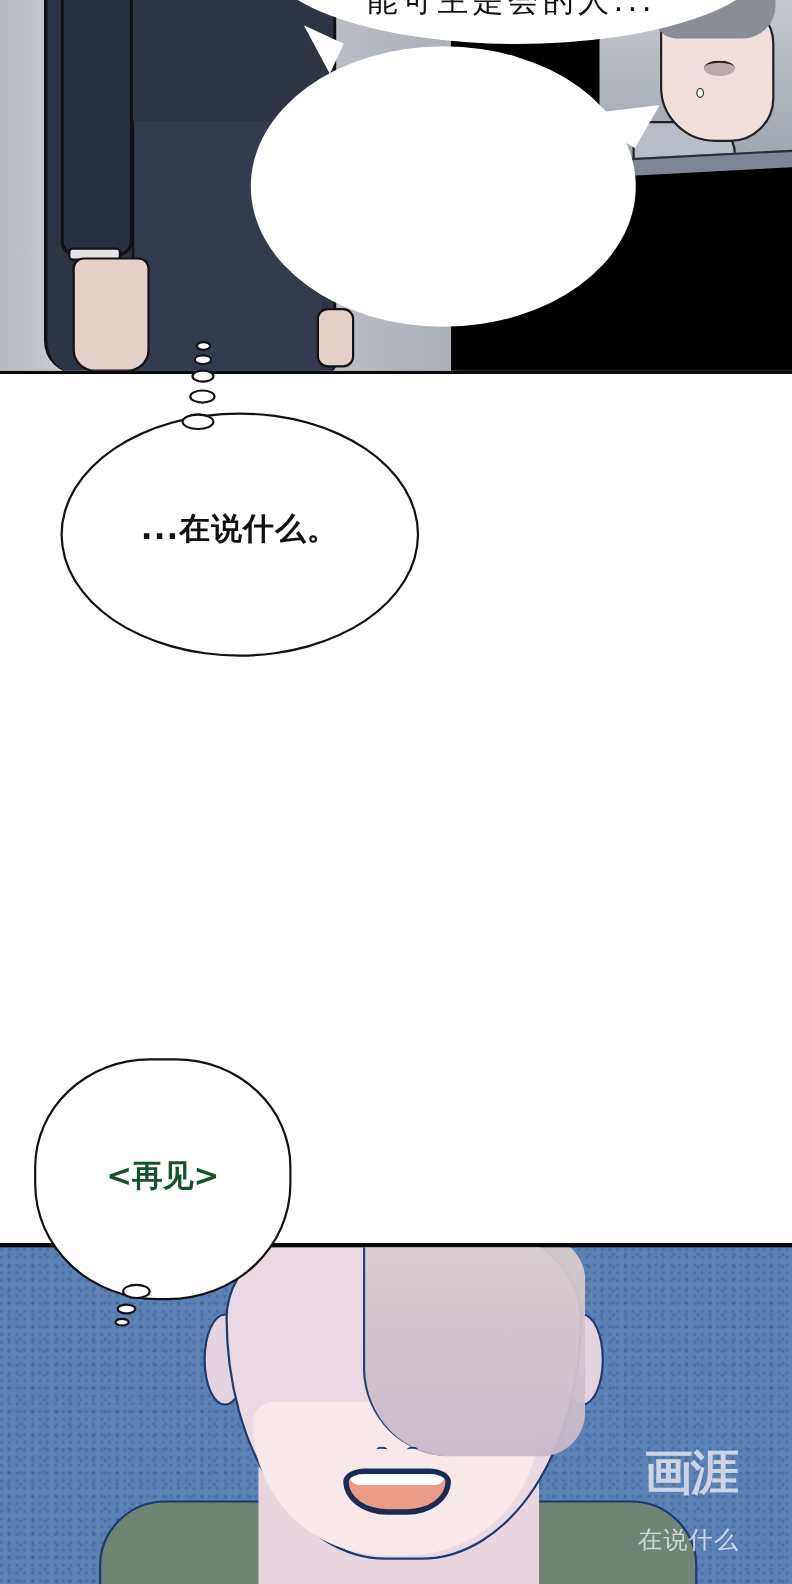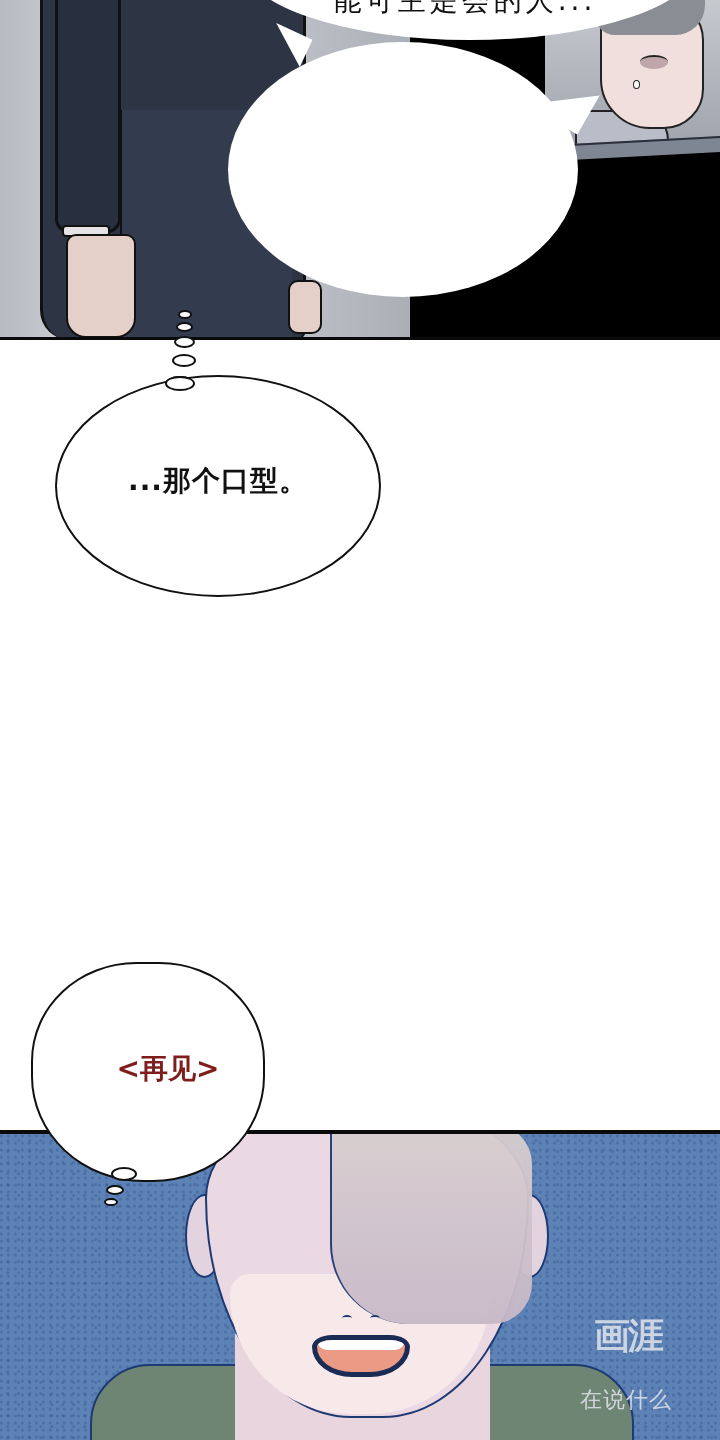--- a/index.html
+++ b/index.html
@@ -49,24 +49,24 @@
   .p2-head { left:205px; top:-30px; width:320px; height:310px; background:#ead8e2; border:2px solid #1d3a72; border-radius:40% 40% 45% 45% / 30% 30% 70% 70%; }
   .p2-face-light { left:230px; top:140px; width:260px; height:140px; background:#f7e8ea; border-radius:20px 20px 120px 120px; }
   .p2-hair { left:330px; top:-10px; width:200px; height:200px; background:linear-gradient(180deg,#d8cfcf,#c8b9c8); border-left:2px solid #1d3a72; border-radius:0 40px 40px 80px; opacity:0.95; }
   .p2-ear-l { left:185px; top:60px; width:35px; height:80px; background:#e3d3df; border:2px solid #1d3a72; border-radius:50%; }
   .p2-ear-r { left:510px; top:60px; width:35px; height:80px; background:#e3d3df; border:2px solid #1d3a72; border-radius:50%; }
   .p2-nostril { width:10px; height:4px; border-top:2px solid #1d3a72; border-radius:50%; }
   .p2-mouth { left:312px; top:201px; width:98px; height:42px; background:#eb9a85; border:5px solid #1a2b55; border-radius:20px 20px 40px 40px / 12px 12px 30px 30px; box-sizing:border-box; overflow:hidden; }
   .p2-teeth { left:0; top:0; width:100%; height:10px; background:#fff; border-radius:0 0 40px 40px; }
 
   .thought2 { left:31px; top:962px; width:234px; height:220px; background:#fff; border:2px solid #111; border-radius:45% 45% 48% 48%; box-sizing:border-box; }
-  .thought2-text { left:31px; top:1050px; width:234px; text-align:center; font-size:28px; color:#7f1d1d; font-weight:bold;margin-left:20px; }
+  .thought2-text { left:31px; top:1050px; width:234px; text-align:center; font-size:28px; color:#14532d; font-weight:bold; }
 
   
-  .wm-logo { left:568px; top:1318px; width:120px; text-align:center; font-size:36px; color:rgba(225,228,235,0.85); font-weight:bold; letter-spacing:-2px; line-height:1; }
+  .wm-logo { left:568px; top:1318px; width:120px; text-align:center; font-size:44px; color:rgba(225,228,235,0.85); font-weight:bold; letter-spacing:-2px; line-height:1; }
   .wm-sub { left:566px; top:1385px; width:120px; text-align:center; font-size:22px; color:rgba(225,228,235,0.85); letter-spacing:1px; }
 </style>
 </head>
 <body>
 
 <div class="abs panel1">
   <div class="abs p1-wall"></div>
   <div class="abs p1-suit"></div>
   <div class="abs p1-pants"></div>
   <div class="abs p1-sleeve"></div>
@@ -92,21 +92,21 @@
 </div>
 
 <div class="abs thought-dot" style="left:178px;top:310px;width:14px;height:9px;"></div>
 <div class="abs thought-dot" style="left:176px;top:322px;width:17px;height:10px;"></div>
 <div class="abs thought-dot" style="left:174px;top:336px;width:21px;height:12px;"></div>
 <div class="abs thought-dot" style="left:172px;top:354px;width:24px;height:13px;"></div>
 <div class="abs thought-dot" style="left:165px;top:376px;width:30px;height:15px;"></div>
 
 <div class="abs thought1"></div>
 <div class="abs thought-dot" style="left:165px;top:376px;width:30px;height:15px;z-index:2;"></div>
-<div class="abs thought1-text">...那个口型。</div>
+<div class="abs thought1-text">...在说什么。</div>
 
 <div class="abs panel2">
   <div class="abs p2-noise"></div>
   <div class="abs p2-shirt"></div>
   <div class="abs p2-neck"></div>
   <div class="abs p2-ear-l"></div>
   <div class="abs p2-ear-r"></div>
   <div class="abs p2-head"></div>
   <div class="abs p2-face-light"></div>
   <div class="abs p2-hair"></div>

